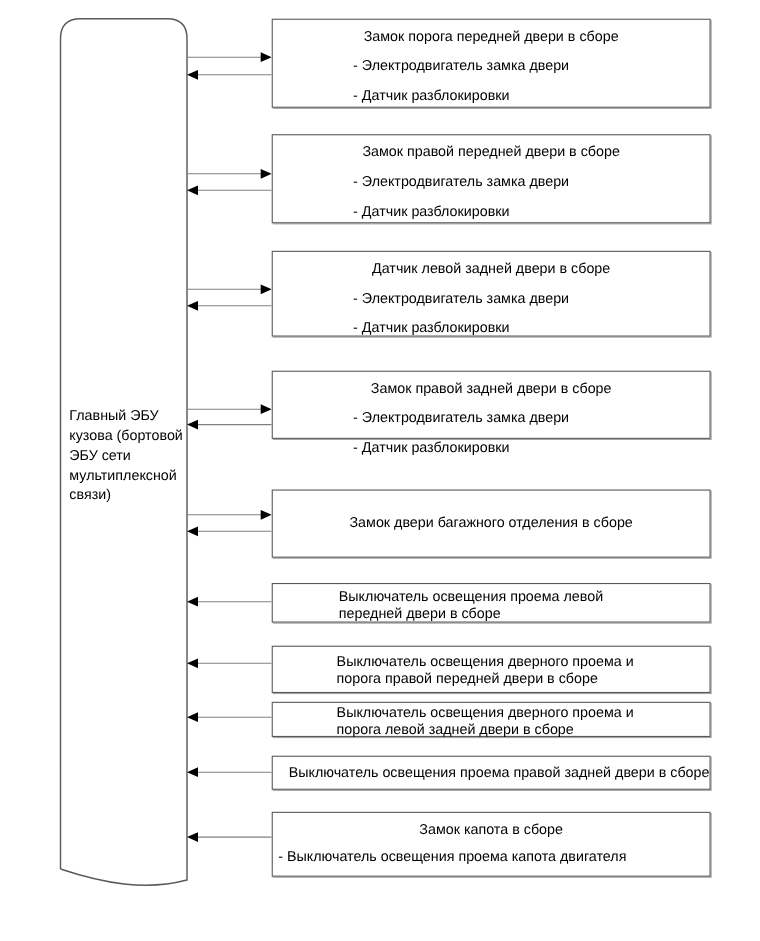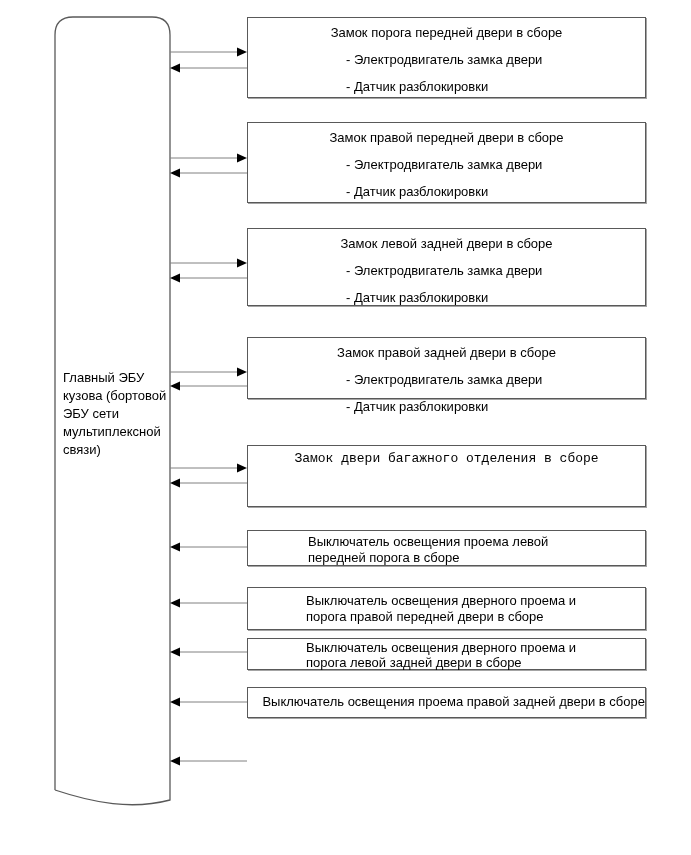--- a/index.html
+++ b/index.html
@@ -26,22 +26,22 @@
   }
   .rbox{
     position:absolute;left:247px;width:399px;
     box-sizing:border-box;
     border:1px solid var(--border);
     box-shadow:1px 1px 0 rgba(90,90,90,.55);
     background:var(--background);
     font-size:13px;line-height:16px;
   }
   .rbox-title{text-align:center;margin-top:7px;}
-  .rbox-title.tight{margin-top:5px;font-family:Liberation Mono, monospace;}
-  .rbox-item{margin-top:11px;padding-left:73px;white-space:pre-line;margin-left:25px;}
+  .rbox-title.tight{margin-top:21px;}
+  .rbox-item{margin-top:11px;padding-left:73px;white-space:pre-line;}
   .rbox-item.indent-63{padding-left:63px;margin-top:8px;}
   .rbox-item.indent-5{padding-left:5px;margin-top:9px;}
   .rbox-text{white-space:pre-line;}
   .rbox-text.v6{padding:3px 8px 0 60px;}
   .rbox-text.v7{padding:5px 8px 0 58px;}
   .rbox-text.v8{padding:1px 8px 0 58px;line-height:15px;}
   .rbox-text.v9{padding-top:6px;text-align:right;}
 </style>
 </head>
 <body>
@@ -131,48 +131,52 @@
     <div class="rbox-item">- Датчик разблокировки</div>
   </div>
 
   <div class="rbox" style="top:122px;height:81px">
     <div class="rbox-title">Замок правой передней двери в сборе</div>
     <div class="rbox-item">- Электродвигатель замка двери</div>
     <div class="rbox-item">- Датчик разблокировки</div>
   </div>
 
   <div class="rbox" style="top:228px;height:78px">
-    <div class="rbox-title">Замок левой задней двери в сборе</div>
+    <div class="rbox-title">Датчик левой задней двери в сборе</div>
     <div class="rbox-item">- Электродвигатель замка двери</div>
     <div class="rbox-item">- Датчик разблокировки</div>
   </div>
 
   <div class="rbox" style="top:337px;height:62px">
     <div class="rbox-title">Замок правой задней двери в сборе</div>
     <div class="rbox-item">- Электродвигатель замка двери</div>
     <div class="rbox-item">- Датчик разблокировки</div>
   </div>
 
   <div class="rbox" style="top:445px;height:62px">
     <div class="rbox-title tight">Замок двери багажного отделения в сборе</div>
   </div>
 
   <div class="rbox" style="top:530px;height:36px">
     <div class="rbox-text v6">Выключатель освещения проема левой
-передней порога в сборе</div>
+передней двери в сборе</div>
   </div>
 
   <div class="rbox" style="top:587px;height:43px">
     <div class="rbox-text v7">Выключатель освещения дверного проема и
 порога правой передней двери в сборе</div>
   </div>
 
   <div class="rbox" style="top:638px;height:32px">
     <div class="rbox-text v8">Выключатель освещения дверного проема и
 порога левой задней двери в сборе</div>
   </div>
 
   <div class="rbox" style="top:687px;height:31px">
     <div class="rbox-text v9">Выключатель освещения проема правой задней двери в сборе</div>
   </div>
 
+  <div class="rbox" style="top:738px;height:59px">
+    <div class="rbox-title">Замок капота в сборе</div>
+    <div class="rbox-item indent-5">- Выключатель освещения проема капота двигателя</div>
+  </div>
 
 </div>
 
 </body></html>

